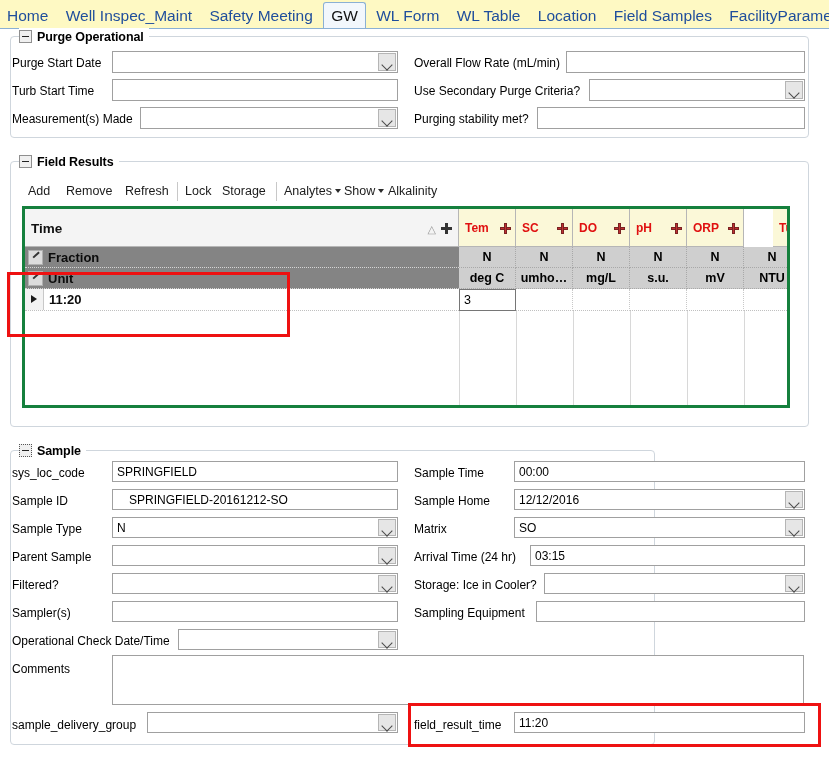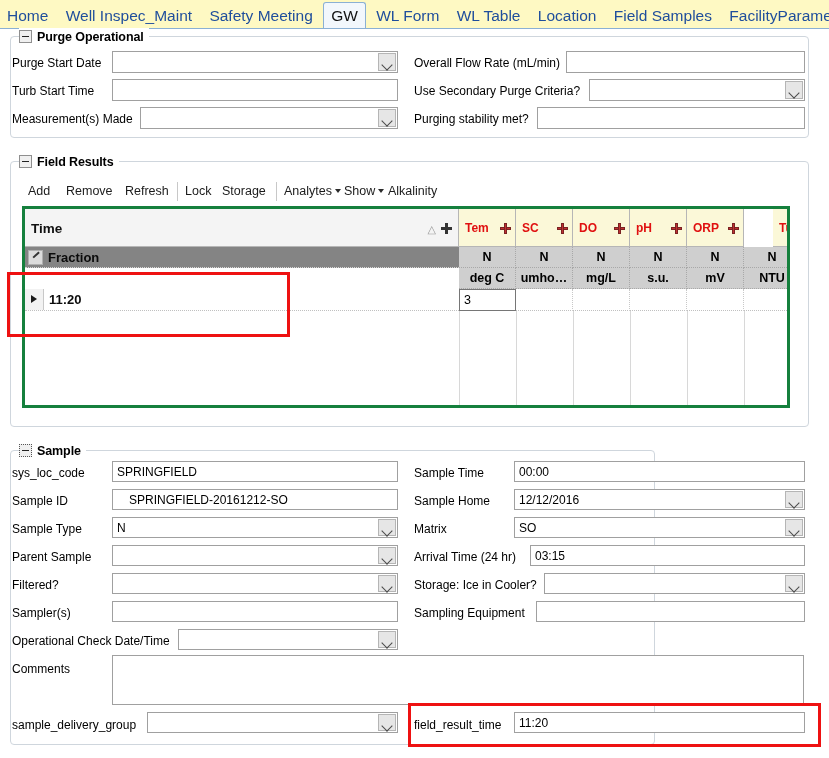--- a/index.html
+++ b/index.html
@@ -419,20 +419,24 @@
       </div>
       <div class="sub-cell" style="left:434px;width:57px;">N</div>
       <div class="sub-cell" style="left:491px;width:57px;">N</div>
       <div class="sub-cell" style="left:548px;width:57px;">N</div>
       <div class="sub-cell" style="left:605px;width:57px;">N</div>
       <div class="sub-cell" style="left:662px;width:57px;">N</div>
       <div class="sub-cell" style="left:719px;width:57px;">N</div>
     </div>
 
     <div class="sub-row" style="top:59px;">
+      <div class="sub-label">
+        <span class="penicon"></span>
+        <span class="stxt">Unit</span>
+      </div>
       <div class="sub-cell" style="left:434px;width:57px;">deg C</div>
       <div class="sub-cell" style="left:491px;width:57px;">umho…</div>
       <div class="sub-cell" style="left:548px;width:57px;">mg/L</div>
       <div class="sub-cell" style="left:605px;width:57px;">s.u.</div>
       <div class="sub-cell" style="left:662px;width:57px;">mV</div>
       <div class="sub-cell" style="left:719px;width:57px;">NTU</div>
     </div>
 
     <div class="data-row" style="top:80px;">
       <div class="data-label">

